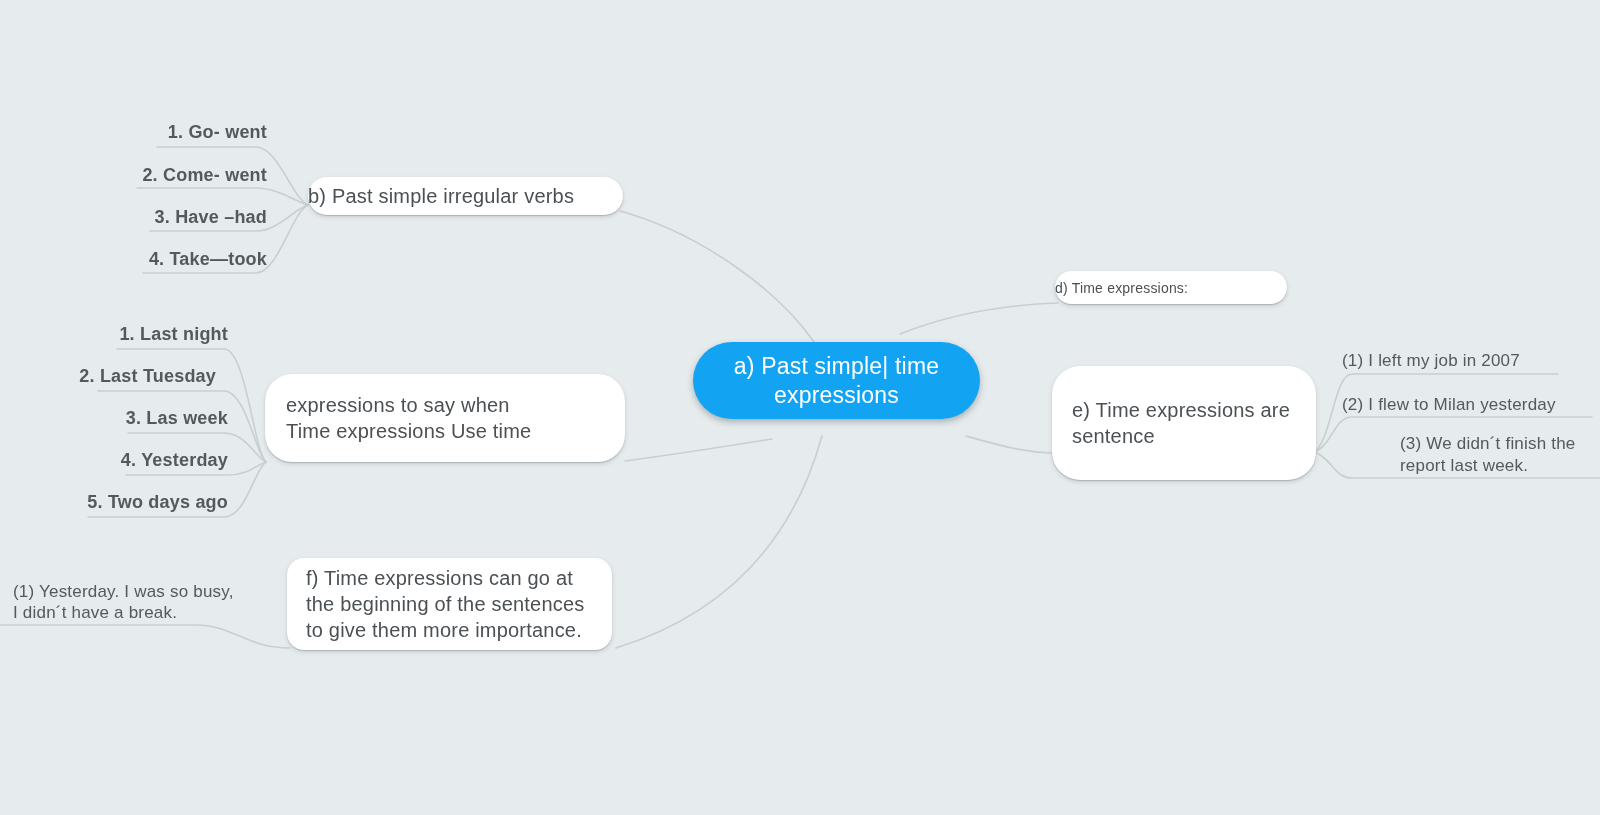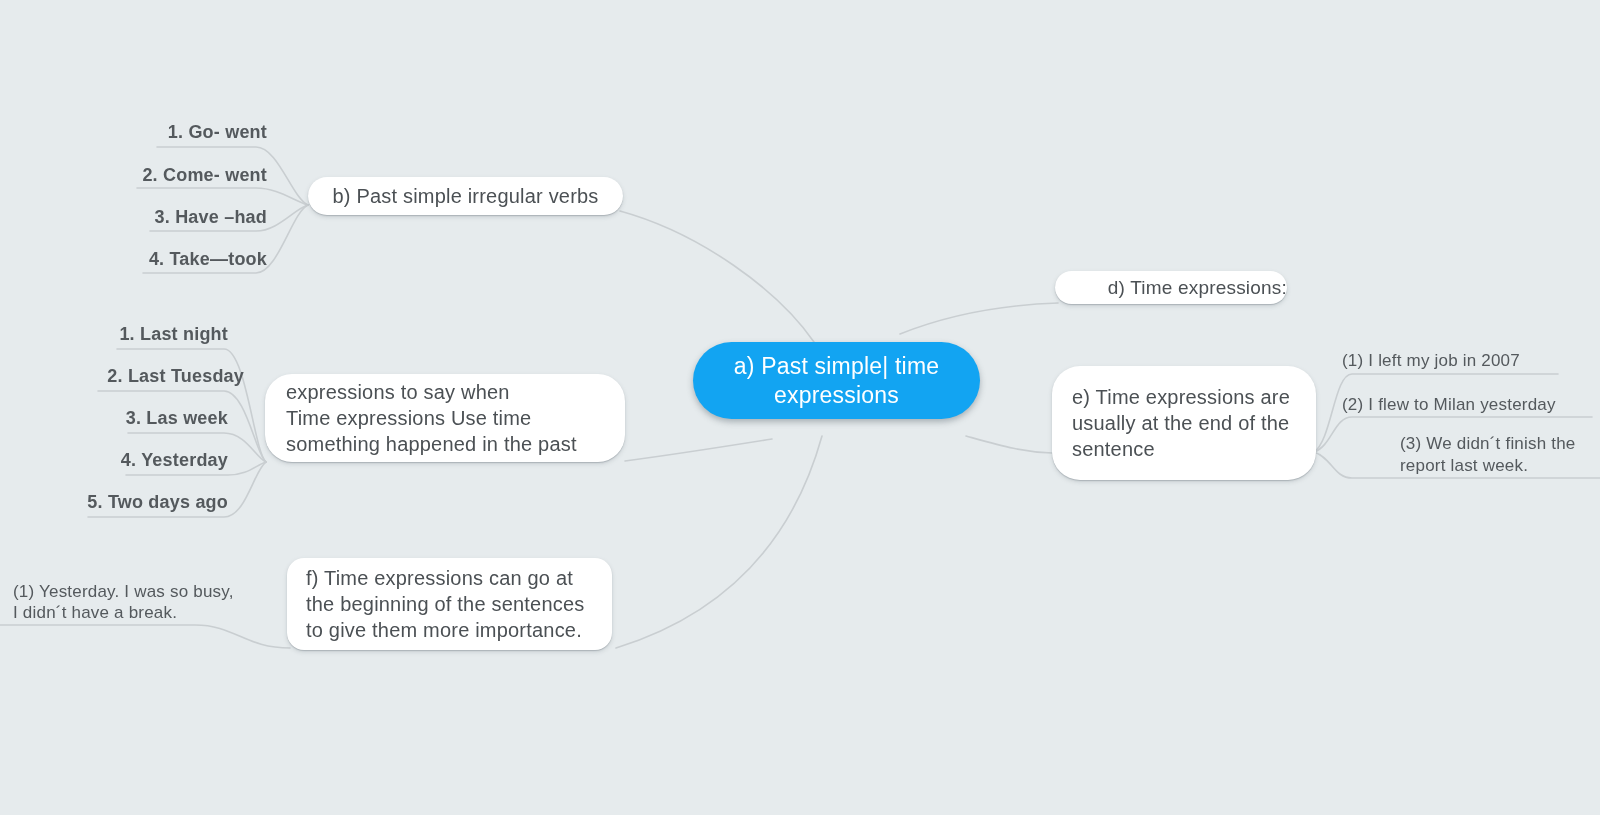--- a/index.html
+++ b/index.html
@@ -36,41 +36,41 @@
     box-sizing:border-box;
   }
   .bubble .bline{white-space:nowrap;line-height:26px;}
   #node-root{
     left:693px;top:342px;width:287px;height:77px;border-radius:46px;
     background:var(--root-fill);color:var(--root-text);
     font-size:23px;font-weight:500;align-items:center;
     box-shadow:0 3px 6px rgba(90,105,112,.45);
   }
   #node-root .bline{line-height:29px;}
-  #node-b{left:308px;top:177px;width:315px;height:38px;border-radius:19px;align-items:center;}
-  #node-d{left:1055px;top:271px;width:232px;height:33px;border-radius:17px;align-items:flex-end;font-size:19px;}
+  #node-b{left:308px;top:177px;width:315px;height:38px;border-radius:19px;}
+  #node-d{left:1055px;top:271px;width:232px;height:33px;border-radius:17px;align-items:flex-start;font-size:14px;}
   #node-time{left:265px;top:374px;width:360px;height:88px;border-radius:27px;padding-left:21px;}
   #node-f{left:287px;top:558px;width:325px;height:92px;border-radius:17px;padding-left:19px;}
   #node-e{left:1052px;top:366px;width:264px;height:114px;border-radius:28px;padding-left:20px;}
   .child{
     position:absolute;
     font-size:18px;
     line-height:21px;
     color:var(--child-text);
     letter-spacing:.2px;
   }
   .child.r{text-align:right;font-weight:bold;}
   
   #b-c1{left:87px;top:122px;width:180px;}
   #b-c2{left:87px;top:165px;width:180px;}
   #b-c3{left:87px;top:207px;width:180px;}
   #b-c4{left:87px;top:249px;width:180px;}
   
   #t-c1{left:48px;top:324px;width:180px;}
-  #t-c2{left:64px;top:366px;width:180px;}
+  #t-c2{left:36px;top:366px;width:180px;}
   #t-c3{left:48px;top:408px;width:180px;}
   #t-c4{left:48px;top:450px;width:180px;}
   #t-c5{left:48px;top:492px;width:180px;}
   
   #f-c1{left:13px;top:581px;width:235px;font-size:17px;line-height:21px;}
   
   #e-c1{left:1342px;top:350px;width:260px;font-size:17px;line-height:22px;}
   #e-c2{left:1342px;top:394px;width:260px;font-size:17px;line-height:22px;}
   #e-c3{left:1362px;top:433px;width:225px;font-size:17px;line-height:22px;margin-left:38px;}
 </style>
@@ -114,21 +114,20 @@
     <div class="bline">b) Past simple irregular verbs</div>
   </div>
   <div class="child r" id="b-c1">1. Go- went</div>
   <div class="child r" id="b-c2">2. Come- went</div>
   <div class="child r" id="b-c3">3. Have –had</div>
   <div class="child r" id="b-c4">4. Take—took</div>
 
   <div class="bubble" id="node-time">
     <div class="bline">expressions to say when</div>
     <div class="bline">Time expressions Use time</div>
-    <div class="bline">something happened in the past</div>
   </div>
   <div class="child r" id="t-c1">1. Last night</div>
   <div class="child r" id="t-c2">2. Last Tuesday</div>
   <div class="child r" id="t-c3">3. Las week</div>
   <div class="child r" id="t-c4">4. Yesterday</div>
   <div class="child r" id="t-c5">5. Two days ago</div>
 
   <div class="bubble" id="node-f">
     <div class="bline">f) Time expressions can go at</div>
     <div class="bline">the beginning of the sentences</div>
@@ -138,21 +137,20 @@
     <div>(1) Yesterday. I was so busy,</div>
     <div>I didn´t have a break.</div>
   </div>
 
   <div class="bubble" id="node-d">
     <div class="bline">d) Time expressions:</div>
   </div>
 
   <div class="bubble" id="node-e">
     <div class="bline">e) Time expressions are</div>
-    <div class="bline">usually at the end of the</div>
     <div class="bline">sentence</div>
   </div>
   <div class="child" id="e-c1">(1) I left my job in 2007</div>
   <div class="child" id="e-c2">(2) I flew to Milan yesterday</div>
   <div class="child" id="e-c3">
     <div>(3) We didn´t finish the</div>
     <div>report last week.</div>
   </div>
 
 </div>

